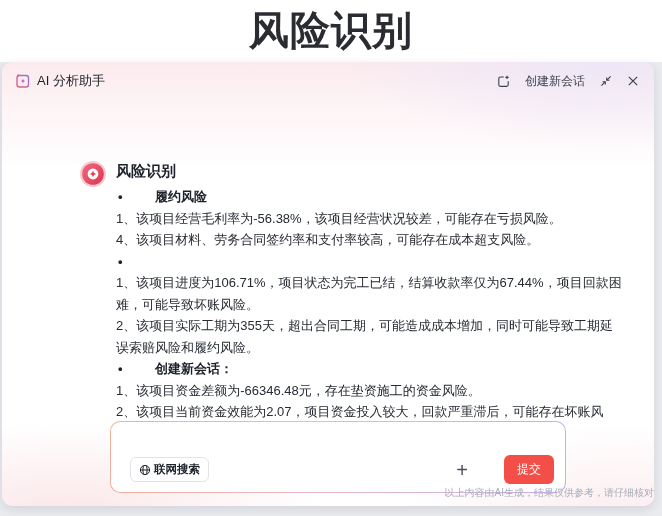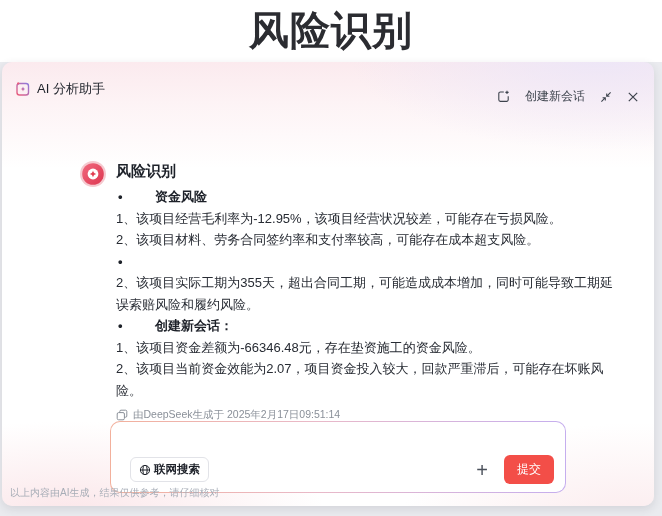--- a/index.html
+++ b/index.html
@@ -19,21 +19,21 @@
       radial-gradient(50% 140px at 97% 104%, rgba(248,219,223,.55), rgba(255,255,255,0) 72%),
       radial-gradient(60% 150px at 92% -2%, rgba(236,230,248,.95), rgba(255,255,255,0) 65%),
       linear-gradient(180deg,#fbeaee 0%,#fdf3f5 9%,#ffffff 24%);
   }
 
   .panel-header{display:flex;justify-content:space-between;align-items:center;padding:10px 15px 0 13px;}
   .panel-title-group{display:flex;align-items:center;gap:6px;}
   .panel-title{font-size:13px;font-weight:normal;color:#1d2129;}
   .panel-actions{display:flex;align-items:center;gap:15px;}
   .action-btn{display:flex;align-items:center;gap:15px;background:none;border:none;padding:0;cursor:pointer;
-    font-family:inherit;font-size:12px;color:#3d434d;margin-top:16px;}
+    font-family:inherit;font-size:12px;color:#3d434d;}
   .icon{display:inline-flex;align-items:center;justify-content:center;}
 
   
   .chat{position:absolute;top:98px;left:78px;right:30px;display:flex;gap:10px;align-items:flex-start;}
   .avatar{flex:0 0 26px;width:26px;height:26px;margin-top:1px;}
   .msg{width:506px;max-width:506px;color:#272b33;font-size:13px;line-height:21.5px;}
   .msg-heading{font-size:15px;font-weight:bold;color:#1d2129;line-height:22px;margin-bottom:4px;}
   .section-title{display:flex;font-weight:bold;color:#1d2129;}
   .section-title .bullet-mark{width:37px;flex:0 0 37px;padding-left:2px;font-weight:bold;}
   .msg p{margin:0;}
@@ -45,23 +45,23 @@
     background:linear-gradient(90deg,#f2b09c 0%,#e9b9c8 45%,#c5aeee 100%);box-sizing:border-box;}
   .composer{width:100%;height:100%;background:#fff;border-radius:9px;box-sizing:border-box;
     display:flex;flex-direction:column;justify-content:space-between;padding:7px 11px 8px;}
   .composer textarea{border:none;outline:none;resize:none;flex:1;font-family:inherit;font-size:12px;color:#1d2129;padding:0;background:transparent;}
   .composer-row{display:flex;justify-content:space-between;align-items:center;padding-left:8px;}
   .chip{display:flex;align-items:center;gap:3px;background:#fff;border:1px solid #e2e3e8;border-radius:6px;
     padding:4px 8px;font-family:inherit;font-size:11.5px;font-weight:bold;color:#1d2129;cursor:pointer;}
   .composer-right{display:flex;align-items:center;gap:16px;}
   .plus-btn{background:none;border:none;padding:0;font-size:20px;line-height:20px;color:#4b515b;cursor:pointer;font-family:inherit;}
   .submit-btn{background:#f34e48;color:#fff;border:none;border-radius:6px;padding:6px 13px;
-    font-family:inherit;font-size:12px;cursor:pointer;}
+    font-family:inherit;font-size:12px;cursor:pointer;margin-left:20px;}
 
-  .disclaimer{position:absolute;left:8px;right:0;bottom:6px;text-align:left;font-size:10px;color:#a7adb7;}
+  .disclaimer{position:absolute;left:8px;right:0;bottom:6px;text-align:right;font-size:10px;color:#a7adb7;}
 </style>
 </head>
 <body>
 
 <div class="stage">
   <div class="bottom-bg"></div>
 
   <div class="page-header">
     <h1 class="page-title">风险识别</h1>
   </div>
@@ -128,28 +128,29 @@
           <circle cx="13" cy="13" r="5.4" fill="#ffffff"></circle>
           <path d="M13 9.6 C13.6 11.9 14.1 12.4 16.4 13 C14.1 13.6 13.6 14.1 13 16.4 C12.4 14.1 11.9 13.6 9.6 13 C11.9 12.4 12.4 11.9 13 9.6 Z" fill="#e23c50"></path>
         </svg>
       </div>
 
       <div class="msg">
         <div class="msg-heading">风险识别</div>
 
         <div class="section-title">
           <span class="bullet-mark">•</span>
-          <span>资金风险</span>
+          <span>履约风险</span>
         </div>
-        <p>1、该项目经营毛利率为-12.95%，该项目经营状况较差，可能存在亏损风险。</p>
-        <p>2、该项目材料、劳务合同签约率和支付率较高，可能存在成本超支风险。</p>
+        <p>1、该项目经营毛利率为-56.38%，该项目经营状况较差，可能存在亏损风险。</p>
+        <p>4、该项目材料、劳务合同签约率和支付率较高，可能存在成本超支风险。</p>
 
         <div class="section-title">
           <span class="bullet-mark">•</span>
         </div>
+        <p>1、该项目进度为106.71%，项目状态为完工已结，结算收款率仅为67.44%，项目回款困难，可能导致坏账风险。</p>
         <p>2、该项目实际工期为355天，超出合同工期，可能造成成本增加，同时可能导致工期延误索赔风险和履约风险。</p>
 
         <div class="section-title">
           <span class="bullet-mark">•</span>
           <span>创建新会话：</span>
         </div>
         <p>1、该项目资金差额为-66346.48元，存在垫资施工的资金风险。</p>
         <p>2、该项目当前资金效能为2.07，项目资金投入较大，回款严重滞后，可能存在坏账风险。</p>
 
         <div class="attribution">

